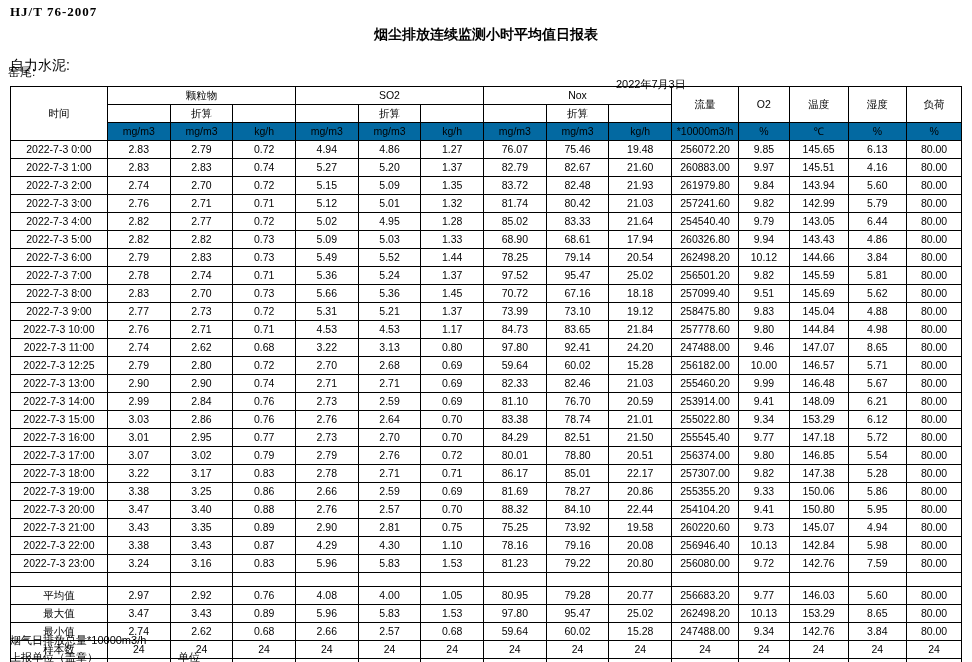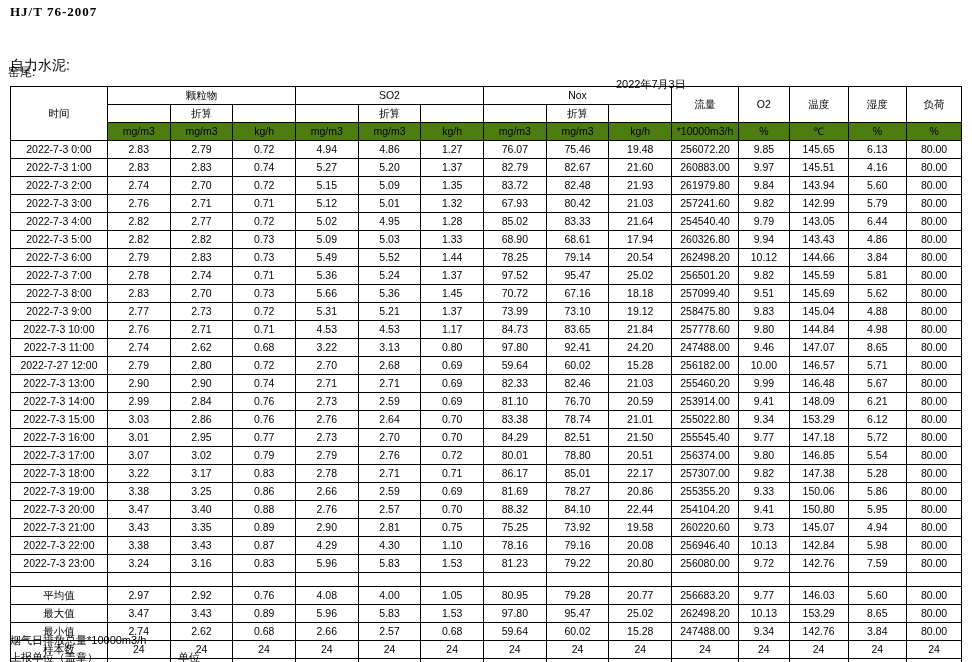--- a/index.html
+++ b/index.html
@@ -35,41 +35,42 @@
     border:1px solid #000;
     padding:0;
     height:17px;
     line-height:17px;
     text-align:center;
     font-weight:normal;
     white-space:nowrap;
   }
   .hdr-group{height:18px;line-height:18px;}
   .hdr-sub{height:18px;line-height:18px;}
-  .hdr-unit{background:#4d7c0f;height:18px;line-height:18px;}
+  .hdr-unit{background:#0369a1;height:18px;line-height:18px;}
   .col-time{width:96px;text-align:center;}
   .c{width:62px;}
   .c-flow{width:66px;}
   .c-o2{width:50px;}
   .c-temp{width:58px;margin-left:32px;}
   .c-hum{width:58px;}
   .c-load{width:54px;}
   .time-cell{letter-spacing:0px;}
   .summary td{height:17px;line-height:17px;}
   .footer-line1{position:absolute;left:10px;top:633px;font-size:11px;}
   .footer-line2{position:absolute;left:10px;top:650px;font-size:11px;}
   .footer-unit{position:absolute;left:178px;top:650px;font-size:11px;}
   .emit-label{text-align:left;padding-left:4px;}
 </style>
 </head>
 <body>
 
 <div class="page">
 
   <div class="std-code">HJ/T 76-2007</div>
+  <div class="doc-title">烟尘排放连续监测小时平均值日报表</div>
   <div class="company">自力水泥:</div>
   <div class="stack">窑尾:</div>
   <div class="report-date">2022年7月3日</div>
 
   <table class="main">
     <thead>
       <tr>
         <td class="col-time hdr-group" rowspan="3">时间</td>
         <td class="hdr-group" colspan="3">颗粒物</td>
         <td class="hdr-group" colspan="3">SO2</td>
@@ -161,21 +162,21 @@
           <td class="c-load">80.00</td>
         </tr>
         <tr>
           <td class="col-time time-cell">2022-7-3 3:00</td>
           <td class="c">2.76</td>
           <td class="c">2.71</td>
           <td class="c">0.71</td>
           <td class="c">5.12</td>
           <td class="c">5.01</td>
           <td class="c">1.32</td>
-          <td class="c">67.93</td>
+          <td class="c">81.74</td>
           <td class="c">80.42</td>
           <td class="c">21.03</td>
           <td class="c-flow">257241.60</td>
           <td class="c-o2">9.82</td>
           <td class="c-temp">142.99</td>
           <td class="c-hum">5.79</td>
           <td class="c-load">80.00</td>
         </tr>
         <tr>
           <td class="col-time time-cell">2022-7-3 4:00</td>
@@ -307,21 +308,21 @@
           <td class="c">97.80</td>
           <td class="c">92.41</td>
           <td class="c">24.20</td>
           <td class="c-flow">247488.00</td>
           <td class="c-o2">9.46</td>
           <td class="c-temp">147.07</td>
           <td class="c-hum">8.65</td>
           <td class="c-load">80.00</td>
         </tr>
         <tr>
-          <td class="col-time time-cell">2022-7-27 12:00</td>
+          <td class="col-time time-cell">2022-7-3 12:25</td>
           <td class="c">2.79</td>
           <td class="c">2.80</td>
           <td class="c">0.72</td>
           <td class="c">2.70</td>
           <td class="c">2.68</td>
           <td class="c">0.69</td>
           <td class="c">59.64</td>
           <td class="c">60.02</td>
           <td class="c">15.28</td>
           <td class="c-flow">256182.00</td>

